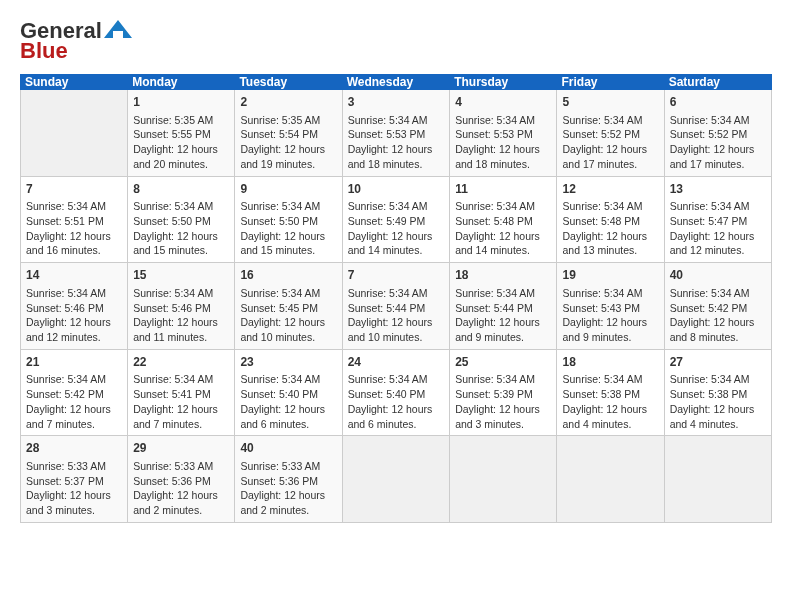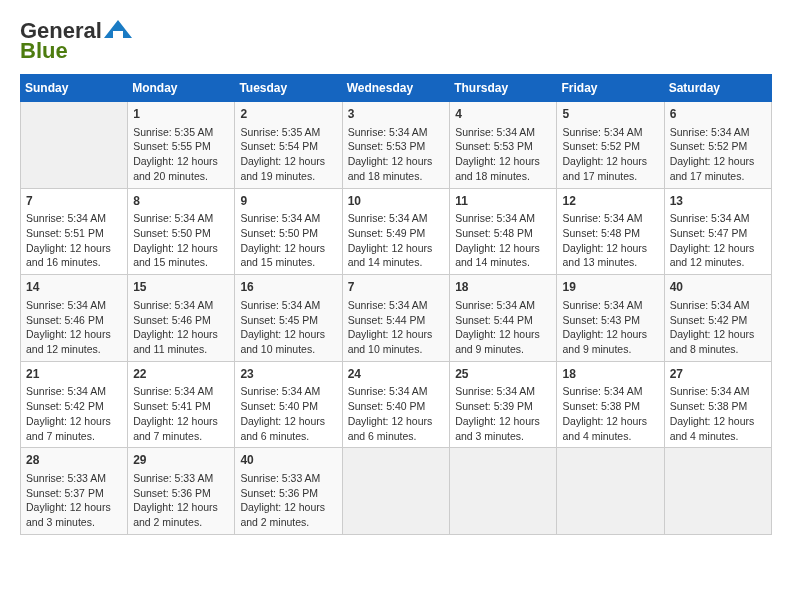--- a/index.html
+++ b/index.html
@@ -35,21 +35,21 @@
       color: #333;
     }
     table {
       width: 100%;
       border-collapse: collapse;
       font-size: 11px;
     }
     thead tr th {
       background-color: #1565c0;
       color: #fff;
-      padding: 6px 4px;
+      padding: 0 4px;
       text-align: left;
       font-size: 12px;
       font-weight: bold;
       border: 1px solid #1565c0;
     }
     tbody tr td {
       border: 1px solid #ccc;
       padding: 4px 5px;
       vertical-align: top;
       width: 108px;
@@ -80,21 +80,21 @@
 <div class="header">
   <div class="logo">
   <div style="display:flex; align-items:center; line-height:1;">
     <div style="font-size:22px; font-weight:bold; line-height:1;">
       <span style="color:#333;">General</span>
     </div>
     <svg width="28" height="18" viewBox="0 0 28 18" style="margin-left:2px; margin-top:-4px;">
       <polygon points="0,18 14,0 28,18 19,18 19,11 9,11 9,18" fill="#1a7bc4"></polygon>
     </svg>
   </div>
-  <div style="font-size:22px; font-weight:bold; color:#4d7c0f; margin-top:-4px;">Blue</div>
+  <div style="font-size:22px; font-weight:bold; color:#b91c1c; margin-top:-4px;">Blue</div>
 </div>
   <div class="title-section">
     <div class="month-title"></div>
     <div class="location-title"></div>
   </div>
 </div>
 
 <table>
   <thead>
     <tr>

